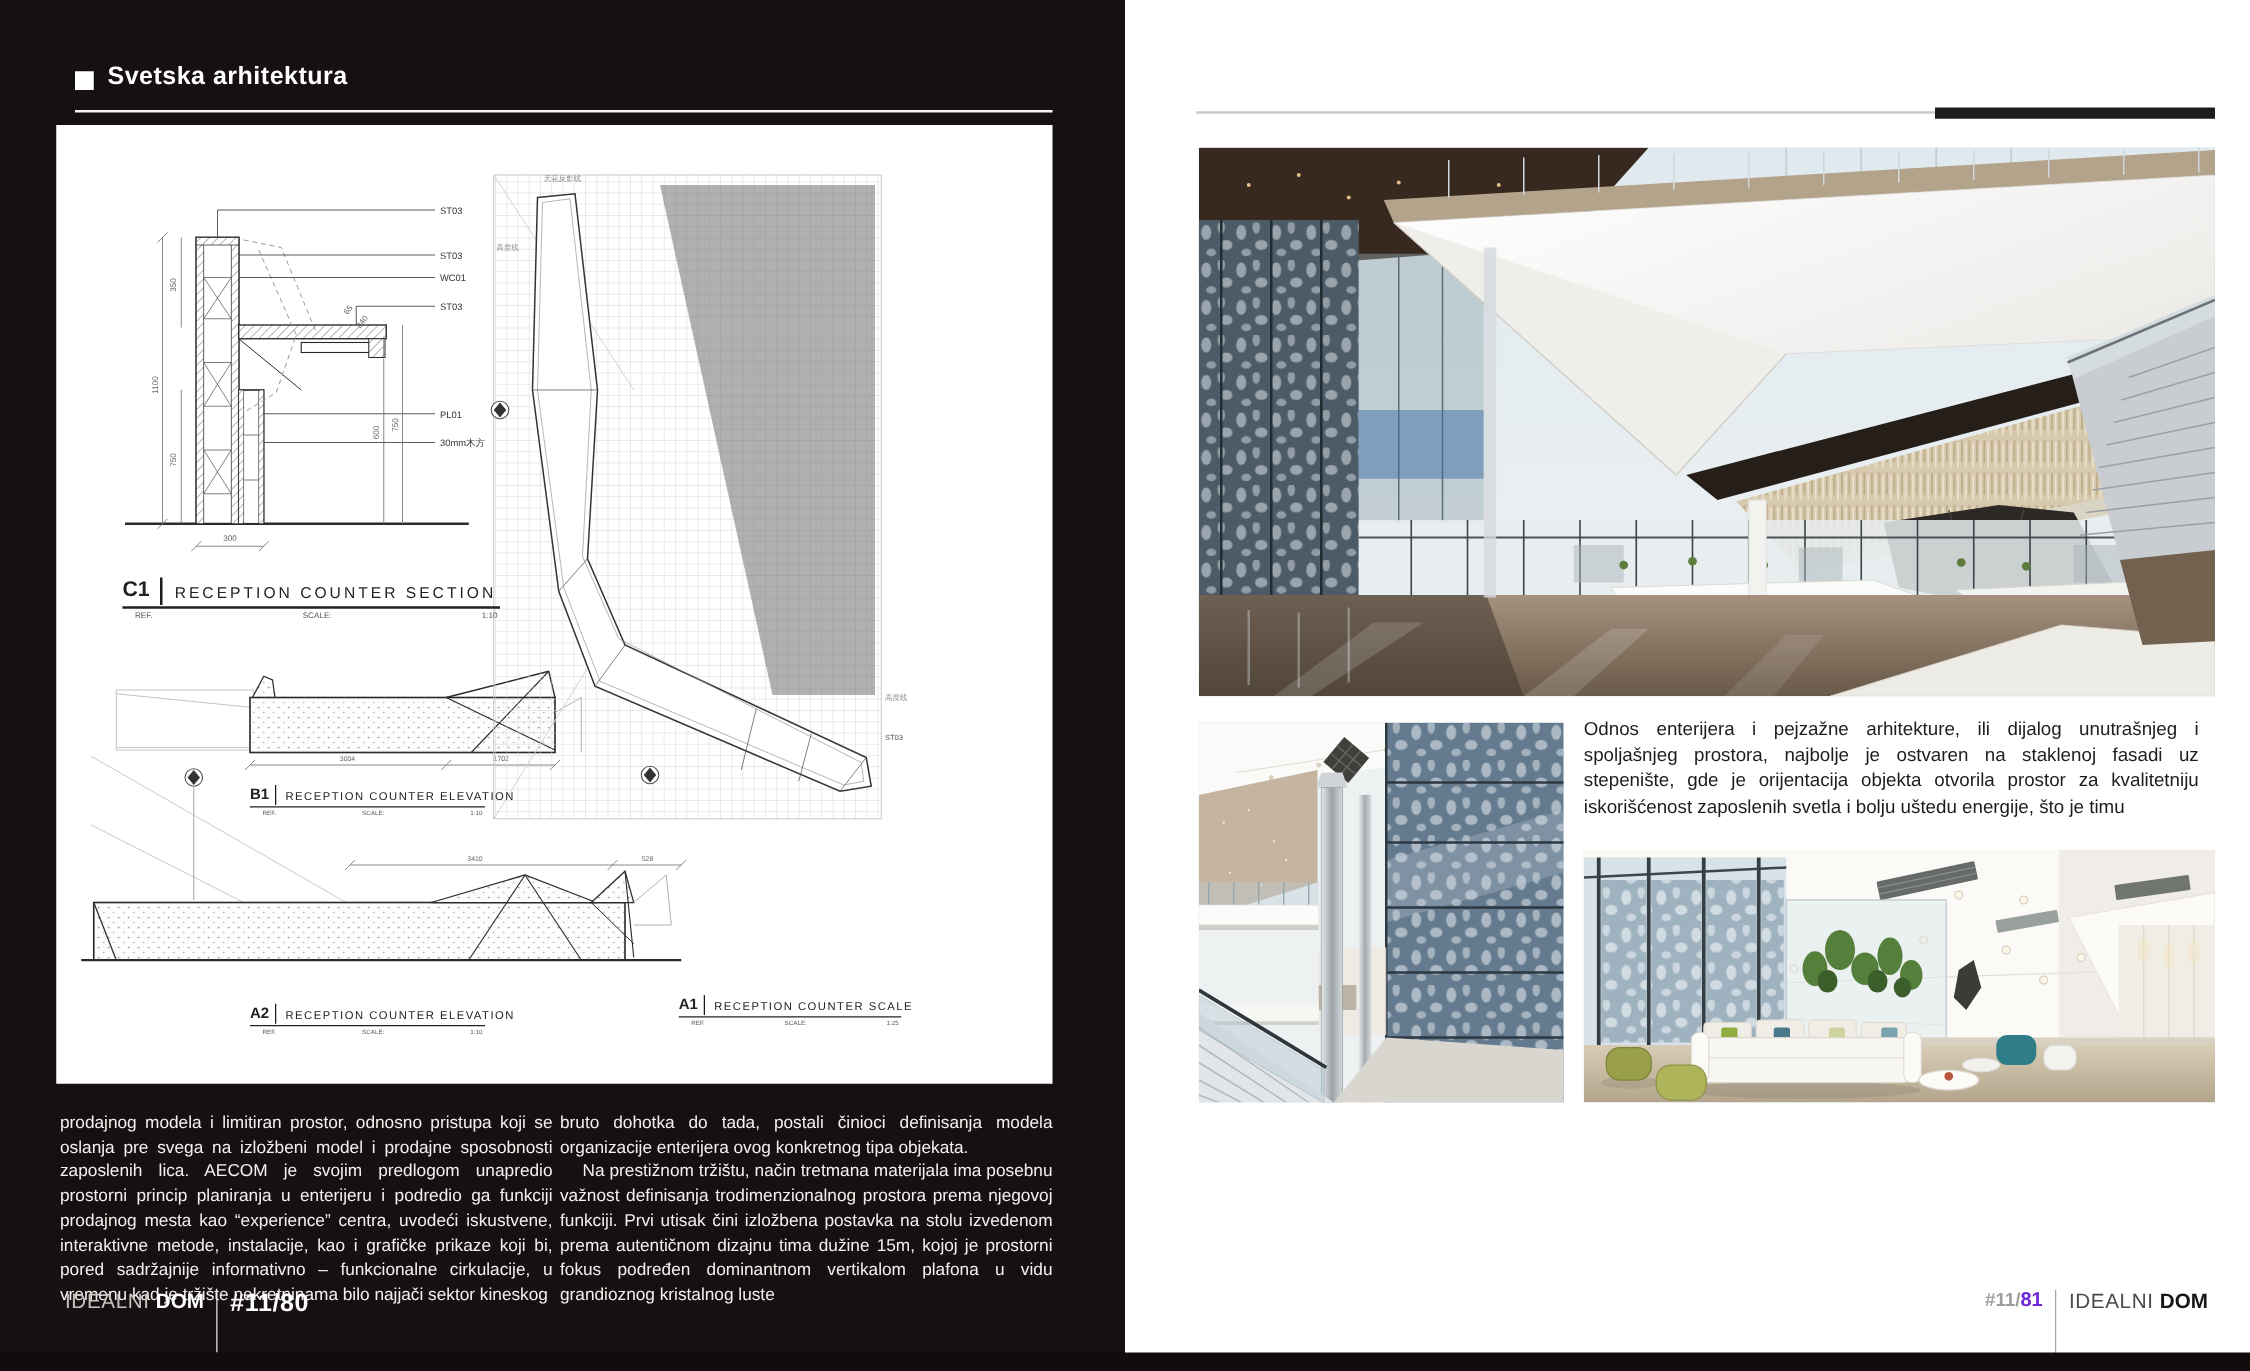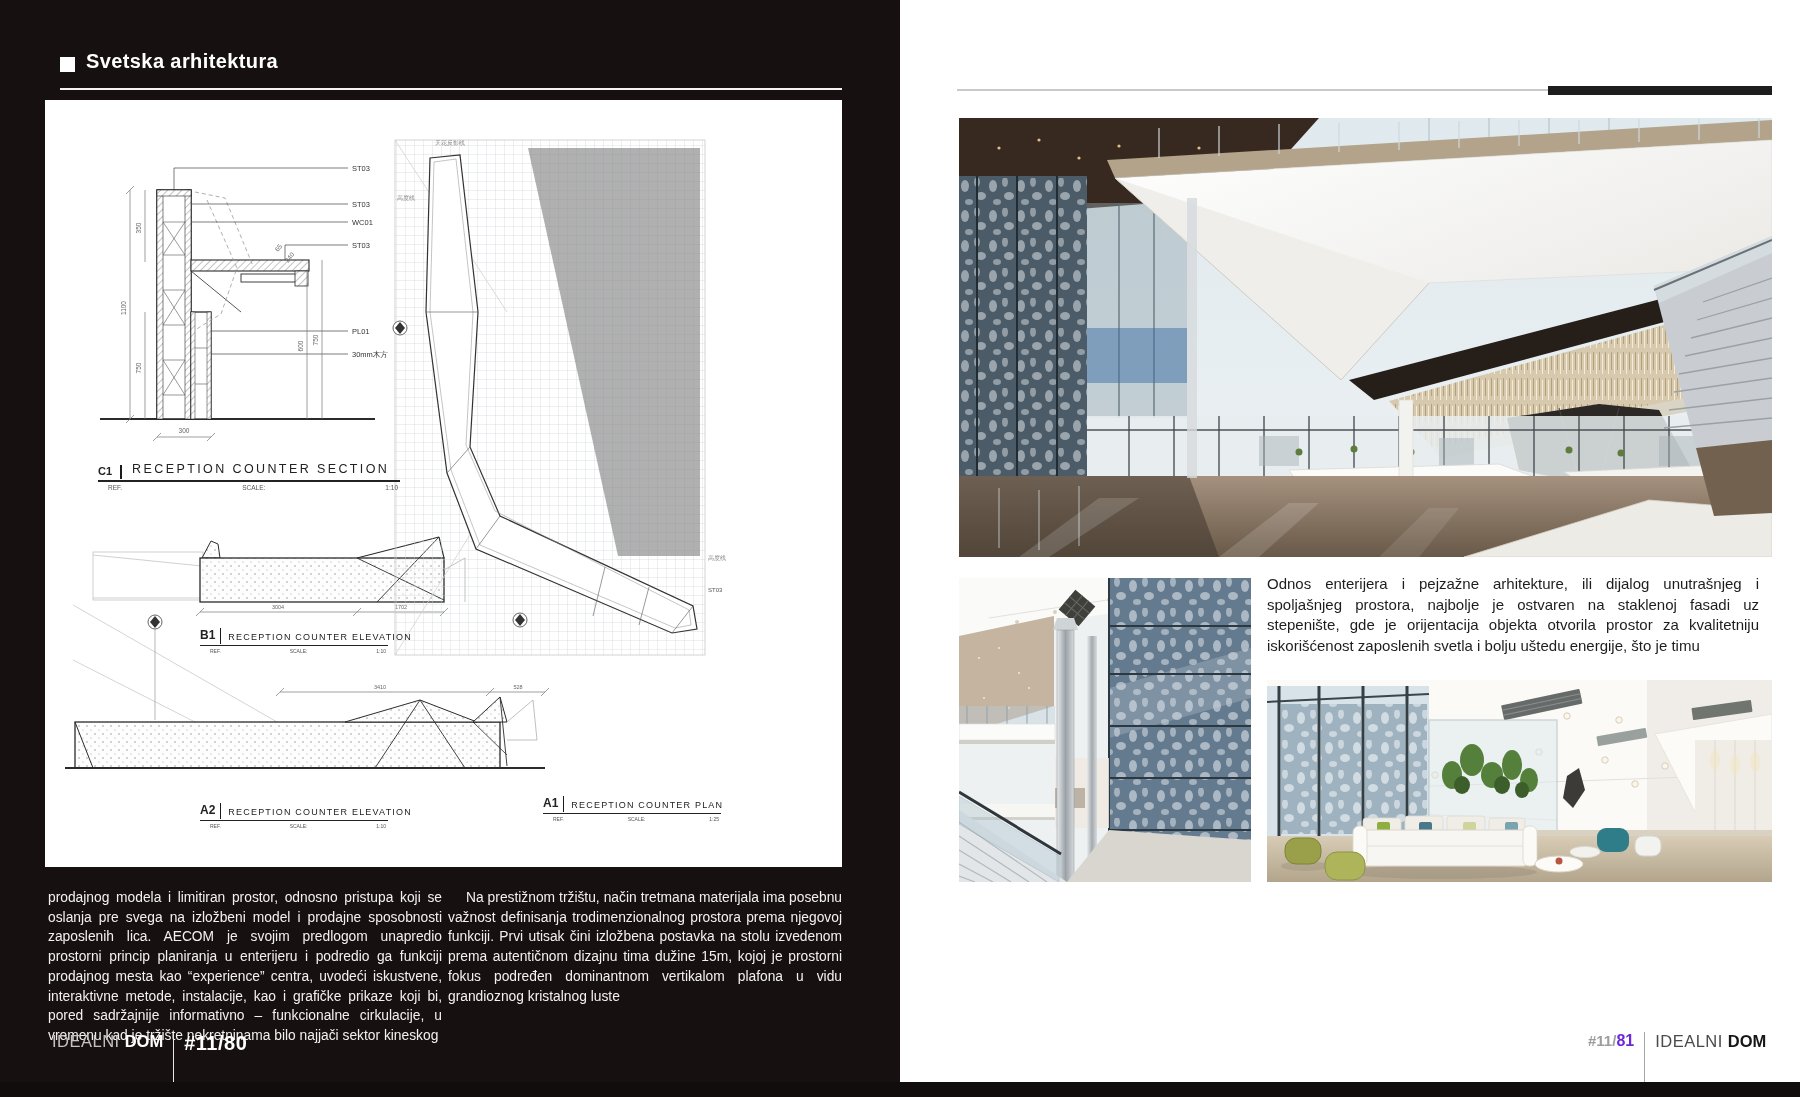--- a/index.html
+++ b/index.html
@@ -9,21 +9,21 @@
   
   #left-page{left:0;top:0;width:900px;height:1097px;background:#161110;}
   #hdr-bullet{left:60px;top:57px;width:15px;height:15px;background:#fff;}
   #hdr-title{left:86px;top:50px;color:#fff;font-size:20px;font-weight:700;letter-spacing:.4px;}
   #hdr-rule{left:60px;top:88px;width:782px;height:2px;background:#f5f4f3;}
   #panel{left:45px;top:100px;width:797px;height:767px;background:#fff;}
   .dwg text{font-family:"Liberation Sans",sans-serif;}
   
   .dwg-title{position:absolute;color:#222;}
   .dwg-title .row1{display:flex;align-items:flex-end;}
-  .dwg-title .code{font-size:11px;font-weight:600;padding:0 8px 2px 0;border-right:2px solid #1b1b1b;}
+  .dwg-title .code{font-size:17px;font-weight:600;padding:0 8px 2px 0;border-right:2px solid #1b1b1b;}
   .dwg-title .ttl{font-size:12.5px;font-weight:500;letter-spacing:2.4px;padding:0 0 3px 10px;white-space:nowrap;}
   .dwg-title .rule{height:2px;background:#222;margin-top:1px;}
   .dwg-title .row2{display:flex;justify-content:space-between;font-size:6.5px;color:#555;padding:2px 2px 0 10px;}
   .dwg-title.small .code{font-size:12px;border-right-width:1.5px;padding-right:5px;}
   .dwg-title.small .ttl{font-size:9px;letter-spacing:1.2px;padding:0 0 2px 7px;}
   .dwg-title.small .rule{height:1.2px;}
   .dwg-title.small .row2{font-size:5px;}
   
   .bodycol{position:absolute;top:888px;width:394px;color:#f3f1ef;font-size:13.8px;
            line-height:1.43;text-align:justify;}
@@ -274,33 +274,34 @@
         <div class="row2">
           <span>REF.</span>
           <span>SCALE:</span>
           <span>1:10</span>
         </div>
       </div>
 
       <div class="dwg-title small" style="left:498px;top:696px;width:178px;">
         <div class="row1">
           <span class="code">A1</span>
-          <span class="ttl">RECEPTION COUNTER PLAN</span>
+          <span class="ttl">RECEPTION COUNTER SCALE</span>
         </div>
         <div class="rule"></div>
         <div class="row2">
           <span>REF.</span>
           <span>SCALE:</span>
           <span>1:25</span>
         </div>
       </div>
     </div>
 
     <div id="col1" class="bodycol">prodajnog modela i limitiran prostor, odnosno pristupa koji se oslanja pre svega na izložbeni model i prodajne sposobnosti zaposlenih lica. AECOM je svojim predlogom unapredio prostorni princip planiranja u enterijeru i podredio ga funkciji prodajnog mesta kao “experience” centra, uvodeći iskustvene, interaktivne metode, instalacije, kao i grafičke prikaze koji bi, pored sadržajnije informativno – funkcionalne cirkulacije, u vremenu kad je tržište nekretninama bilo najjači sektor kineskog</div>
     <div id="col2" class="bodycol">
+      <div class="p1">bruto dohotka do tada, postali činioci definisanja modela organizacije enterijera ovog konkretnog tipa objekata.</div>
       <div class="p2">Na prestižnom tržištu, način tretmana materijala ima posebnu važnost definisanja trodimenzionalnog prostora prema njegovoj funkciji. Prvi utisak čini izložbena postavka na stolu izvedenom prema autentičnom dizajnu tima dužine 15m, kojoj je prostorni fokus podređen dominantnom vertikalom plafona u vidu grandioznog kristalnog luste</div>
     </div>
 
     <div id="footer-left" class="footer">
       <span class="brand">IDEALNI</span>
       <span class="brandb">DOM</span>
       <span class="vline"></span>
       <span class="issue">#11/80</span>
     </div>
   </div>

